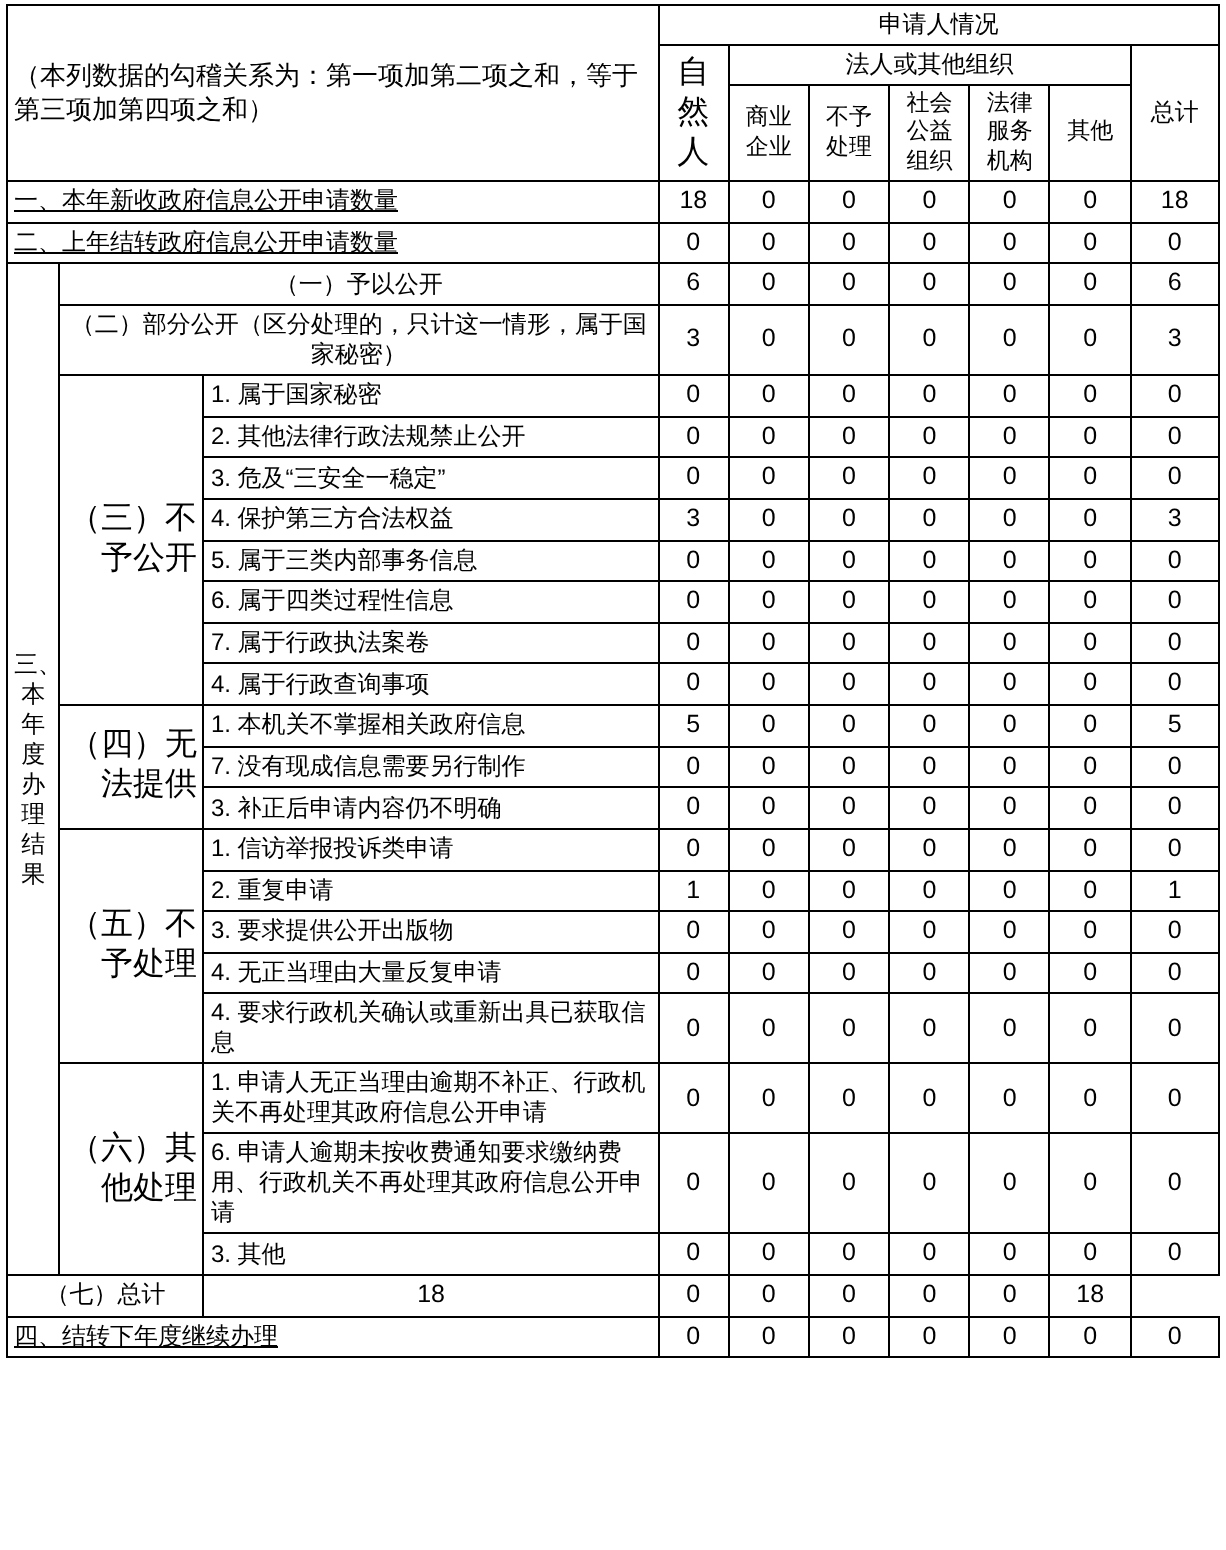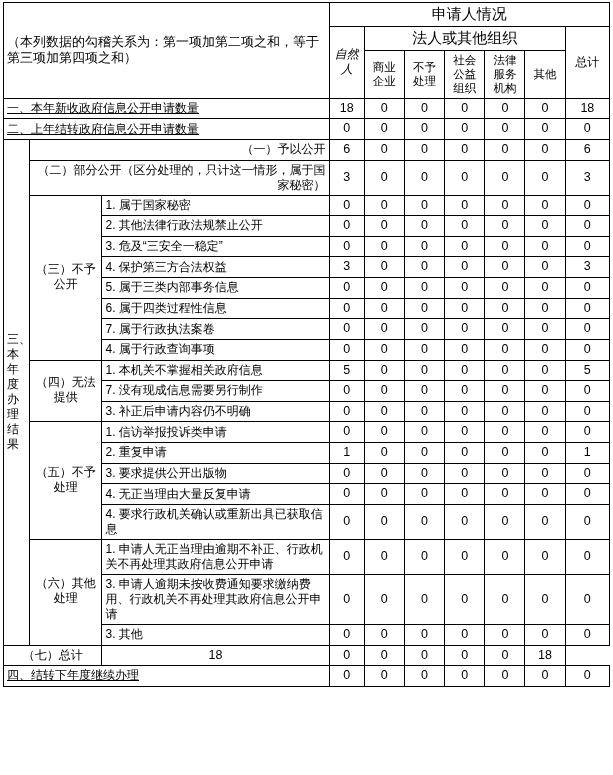--- a/index.html
+++ b/index.html
@@ -40,62 +40,60 @@
   }
   .l {
     text-align: left;
     text-decoration: underline;
   }
   .nowrap {
     white-space: nowrap;
   }
   .hdr-top {
     text-align: center;
-    font-size: 15px;
+    font-size: 12px;
   }
   .note {
     text-align: left;
     font-size: 13px;
     line-height: 1.5;
     padding: 6px 5px;
   }
   .vert {
     text-align: center;
-    font-size: 12px;
+    font-size: 16px;
     line-height: 1.15;
     padding: 2px 1px;
-    font-style: italic;
   }
   .num {
     text-align: center;
     font-size: 12.5px;
   }
   .lvl2 {
-    text-align: right;
+    text-align: center;
     padding-left: 4px;
   }
   .lvl3 {
     text-align: left;
     padding-left: 4px;
     margin-left: 36px;
   }
   .small {
     font-size: 11.5px;
   }
   .tall {
     line-height: 1.45;
   }
   .grp {
-    text-align: center;
-    font-size: 12px;
+    text-align: right;
+    font-size: 16px;
     line-height: 1.2;
-    font-family: Liberation Mono, monospace;
   }
   .sect {
-    text-align: left;
+    text-align: center;
     font-size: 12px;
     line-height: 1.15;
     padding: 2px 0;
     margin-top: 12px;
   }
 </style>
 </head>
 <body>
 
 <div id="sheet">
@@ -347,21 +345,21 @@
       <td class="lvl3 tall">1. 申请人无正当理由逾期不补正、行政机关不再处理其政府信息公开申请</td>
       <td class="num">0</td>
       <td class="num">0</td>
       <td class="num">0</td>
       <td class="num">0</td>
       <td class="num">0</td>
       <td class="num">0</td>
       <td class="num">0</td>
     </tr>
     <tr>
-      <td class="lvl3 tall">3. 申请人逾期未按收费通知要求缴纳费用、行政机关不再处理其政府信息公开申请</td>
+      <td class="lvl3 tall">6. 申请人逾期未按收费通知要求缴纳费用、行政机关不再处理其政府信息公开申请</td>
       <td class="num">0</td>
       <td class="num">0</td>
       <td class="num">0</td>
       <td class="num">0</td>
       <td class="num">0</td>
       <td class="num">0</td>
       <td class="num">0</td>
     </tr>
     <tr>
       <td class="lvl3">3. 其他</td>

